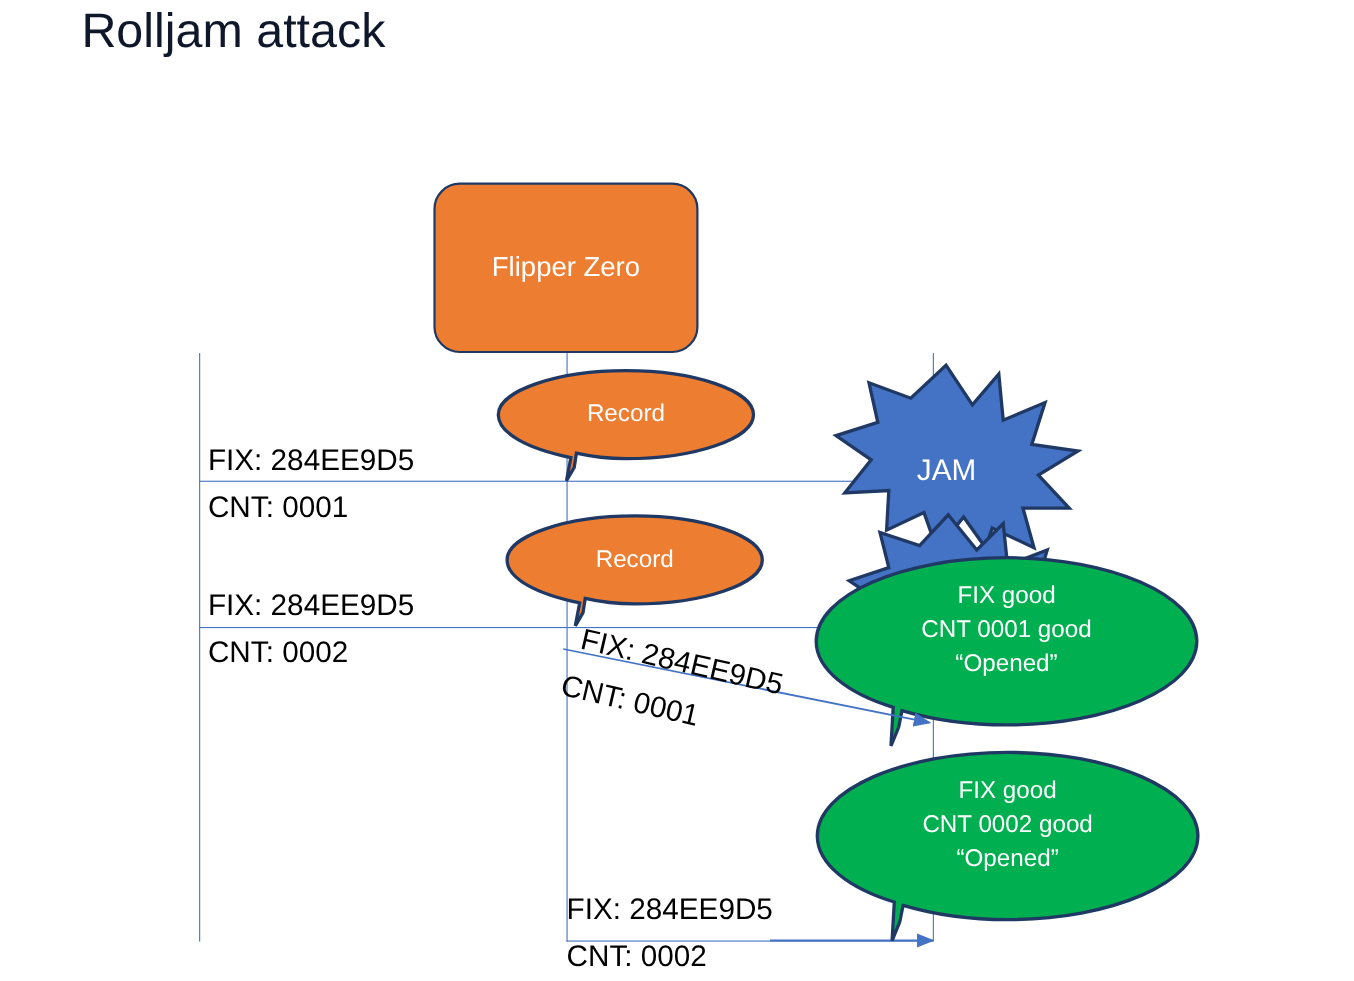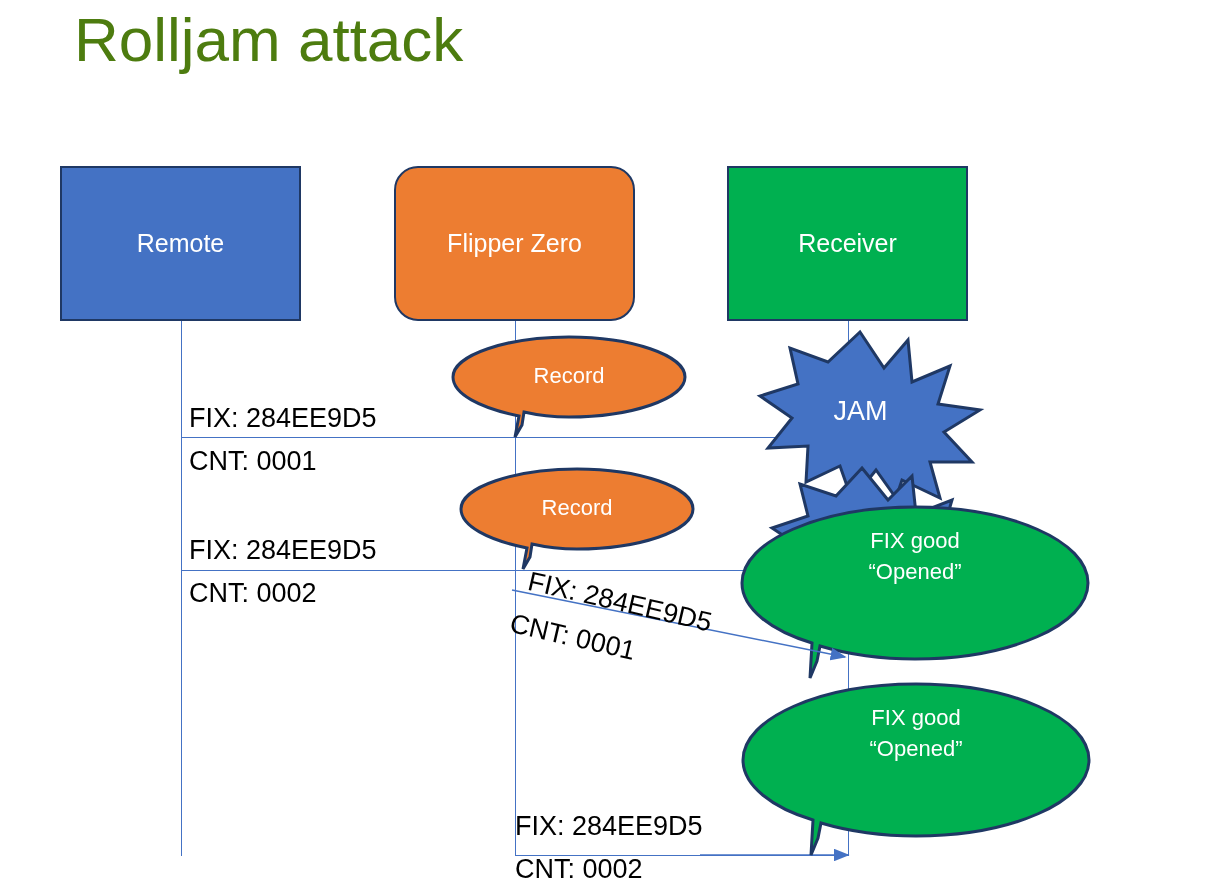--- a/index.html
+++ b/index.html
@@ -14,23 +14,23 @@
     position: relative;
     width: 1231px;
     height: 892px;
     background: #ffffff;
     overflow: hidden;
   }
   #title {
     position: absolute;
     left: 74px;
     top: 4px;
-    font-size: 62px;
+    font-size: 44px;
     font-weight: 400;
-    color: #4d7c0f;
+    color: #0f172a;
     letter-spacing: 0px;
     white-space: nowrap;
   }
   .actor-box {
     position: absolute;
     border: 2px solid #1F3864;
     box-sizing: border-box;
     display: flex;
     align-items: center;
     justify-content: center;
@@ -86,20 +86,21 @@
     font-size: 22px;
     line-height: 1.42;
     white-space: nowrap;
   }
   .jam-text {
     position: absolute;
     color: #ffffff;
     text-align: center;
     font-size: 27px;
     white-space: nowrap;
+    margin-top: 16px;
   }
 </style>
 </head>
 <body>
 
 <div id="slide">
 
   <div id="title">Rolljam attack</div>
 
   <div class="lifeline" id="lifeline-remote"></div>
@@ -127,28 +128,22 @@
 
     <path d="M577,469 C639,469 693,487 693,509 C693,531 639,549 577,549 C560,549 545,547 532,544 L530,557 L523,569 L527,548 C488,540 461,526 461,509 C461,487 515,469 577,469 Z" fill="#ED7D31" stroke="#1F3864" stroke-width="3"></path>
 
     <path d="M915,507 C1010,507 1088,541 1088,583 C1088,625 1010,659 915,659 C880,659 847,654 820,646 L817,661 L810,678 L812,643 C772,631 742,609 742,583 C742,541 820,507 915,507 Z" fill="#00B050" stroke="#1F3864" stroke-width="3"></path>
 
     <path d="M916,684 C1011,684 1089,718 1089,760 C1089,802 1011,836 916,836 C881,836 848,831 821,823 L818,838 L811,855 L813,820 C773,808 743,786 743,760 C743,718 821,684 916,684 Z" fill="#00B050" stroke="#1F3864" stroke-width="3"></path>
 
     <line x1="512" y1="590" x2="845" y2="657" stroke="#4472C4" stroke-width="1.6" marker-end="url(#arrowBlue)"></line>
   </svg>
 
-  <div class="actor-box" id="actor-remote">
-    <span>Remote</span>
-  </div>
   <div class="actor-box" id="actor-flipper">
     <span>Flipper Zero</span>
-  </div>
-  <div class="actor-box" id="actor-receiver">
-    <span>Receiver</span>
   </div>
 
   <div class="msg-label" style="left:189px; top:404px;">FIX: 284EE9D5</div>
   <div class="msg-label" style="left:189px; top:447px;">CNT: 0001</div>
 
   <div class="msg-label" style="left:189px; top:536px;">FIX: 284EE9D5</div>
   <div class="msg-label" style="left:189px; top:579px;">CNT: 0002</div>
 
   <div class="slanted" style="left:532px; top:566px;">FIX: 284EE9D5</div>
   <div class="slanted" style="left:514px; top:608px;">CNT: 0001</div>
@@ -156,21 +151,23 @@
   <div class="msg-label" style="left:515px; top:812px;">FIX: 284EE9D5</div>
   <div class="msg-label" style="left:515px; top:855px;">CNT: 0002</div>
 
   <div class="callout-text" style="left:453px; top:360px; width:232px;">Record</div>
   <div class="callout-text" style="left:461px; top:492px; width:232px;">Record</div>
 
   <div class="jam-text" style="left:768px; top:396px; width:185px;">JAM</div>
 
   <div class="callout-text" style="left:742px; top:525px; width:346px;">
     <div>FIX good</div>
+    <div>CNT 0001 good</div>
     <div>“Opened”</div>
   </div>
 
   <div class="callout-text" style="left:743px; top:702px; width:346px;">
     <div>FIX good</div>
+    <div>CNT 0002 good</div>
     <div>“Opened”</div>
   </div>
 
 </div>
 
 </body></html>

